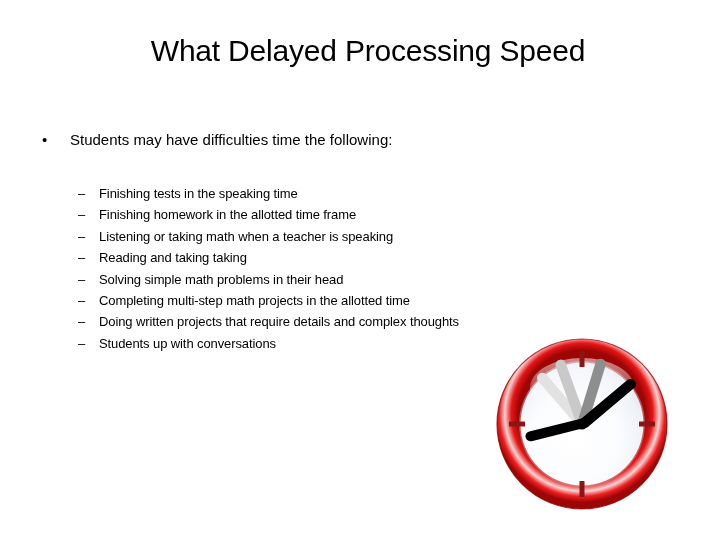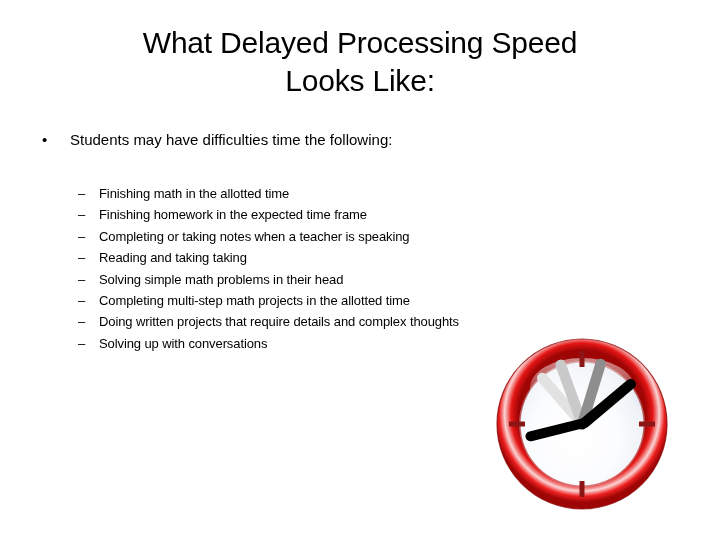--- a/index.html
+++ b/index.html
@@ -29,21 +29,21 @@
     position: absolute;
     left: 50px;
     top: 24px;
     width: 620px;
     text-align: center;
     font-size: 30px;
     line-height: 38px;
     font-weight: normal;
     letter-spacing: -0.2px;
     color: #000000;
-    margin: 0;
+    margin: 8px;
   }
   .slide-title .tline { display: block; }
 
   
   .bullet-l1 {
     position: absolute;
     left: 38px;
     top: 129px;
     width: 560px;
     display: flex;
@@ -107,60 +107,59 @@
     height: 174px;
   }
 </style>
 </head>
 <body>
 
 <div class="slide">
 
   <h1 class="slide-title">
     <span class="tline">What Delayed Processing Speed</span>
-    <span class="tline">Looks Like:</span>
   </h1>
 
   <div class="bullet-l1">
     <span class="marker">•</span>
     <span class="text">Students may have difficulties time the following:</span>
   </div>
 
   <ul class="sublist">
     <li>
       <span class="marker">–</span>
-      <span class="text">Finishing math in the allotted time</span>
-    </li>
-    <li>
-      <span class="marker">–</span>
-      <span class="text">Finishing homework in the expected time frame</span>
-    </li>
-    <li>
-      <span class="marker">–</span>
-      <span class="text">Completing or taking notes when a teacher is speaking</span>
+      <span class="text">Finishing tests in the speaking time</span>
+    </li>
+    <li>
+      <span class="marker">–</span>
+      <span class="text">Finishing homework in the allotted time frame</span>
+    </li>
+    <li>
+      <span class="marker">–</span>
+      <span class="text">Listening or taking math when a teacher is speaking</span>
     </li>
     <li>
       <span class="marker">–</span>
       <span class="text">Reading and taking taking</span>
     </li>
     <li>
       <span class="marker">–</span>
       <span class="text">Solving simple math problems in their head</span>
     </li>
     <li>
       <span class="marker">–</span>
       <span class="text">Completing multi-step math projects in the allotted time</span>
     </li>
     <li>
       <span class="marker">–</span>
       <span class="text">Doing written projects that require details and complex thoughts</span>
     </li>
     <li>
       <span class="marker">–</span>
-      <span class="text">Solving up with conversations</span>
+      <span class="text">Students up with conversations</span>
     </li>
   </ul>
 
   <div class="clock">
     <svg viewBox="0 0 176 174" xmlns="http://www.w3.org/2000/svg">
       <defs>
         <radialGradient id="bezelGrad" cx="50%" cy="44%" r="52%">
           <stop offset="0.72" stop-color="#9e0505"></stop>
           <stop offset="0.80" stop-color="#e51515"></stop>
           <stop offset="0.875" stop-color="#fbd3d3"></stop>

